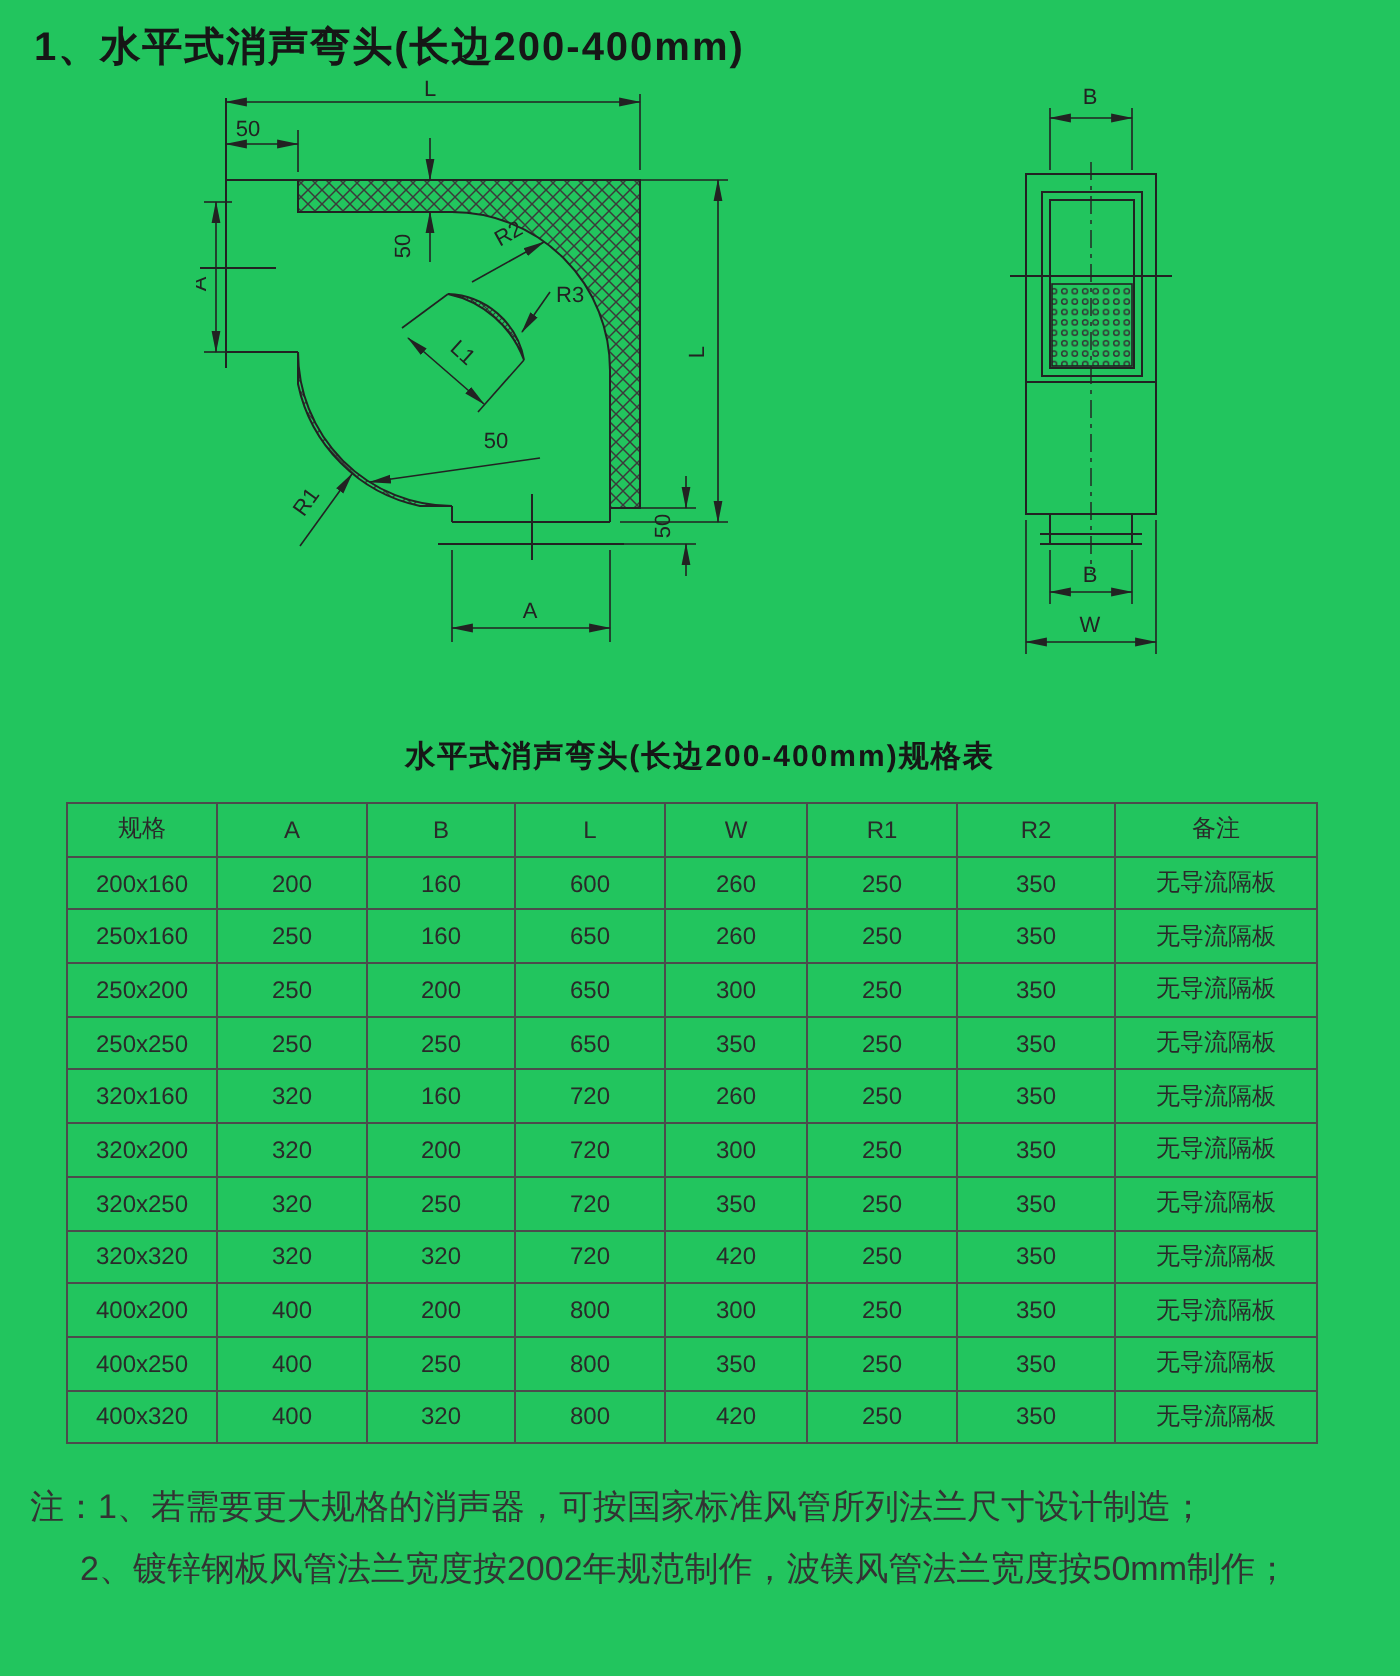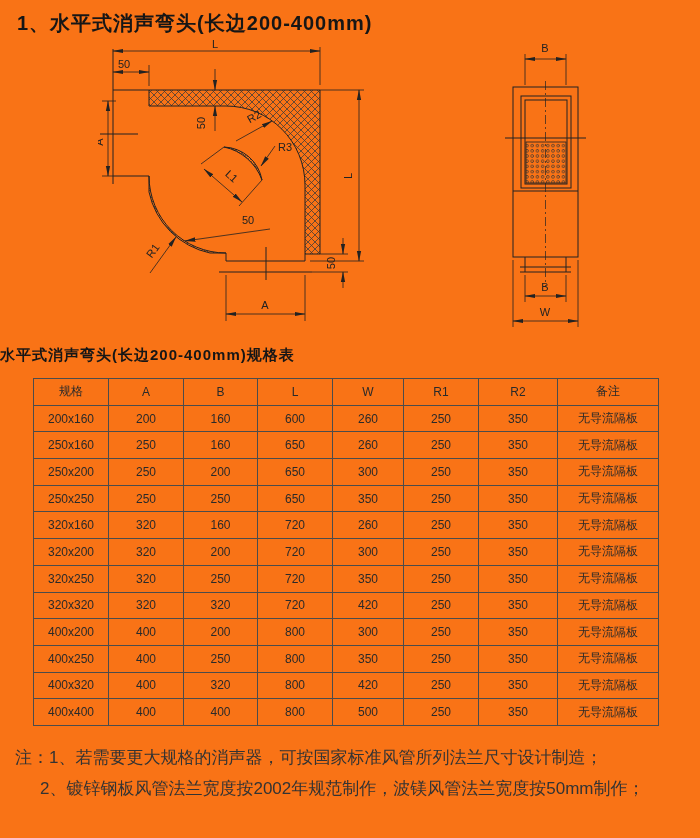--- a/index.html
+++ b/index.html
@@ -1,23 +1,23 @@
 <!DOCTYPE html>
 <html><head>
 <meta charset="utf-8">
 <style>
   html,body{margin:0;padding:0;background:#e8e8e8;}
-  .page{width:700px;height:838px;background:#f97316;position:relative;overflow:hidden;
+  .page{width:700px;height:838px;background:#22c55e;position:relative;overflow:hidden;
         font-family:"Liberation Sans",sans-serif;color:#222;}
   .doc-title{padding:10px 0 0 17px;font-size:20px;font-weight:bold;color:#161616;letter-spacing:1px;}
   .drawing{position:relative;height:300px;margin-top:2px;}
   .plan-svg{position:absolute;left:98px;top:0;}
   .side-svg{position:absolute;left:488px;top:0;}
   svg text{font-family:"Liberation Sans",sans-serif;font-size:11px;fill:#222;}
-  .table-title{font-size:15px;font-weight:bold;color:#161616;margin-top:7px;letter-spacing:1px;}
+  .table-title{text-align:center;font-size:15px;font-weight:bold;color:#161616;margin-top:30px;letter-spacing:1px;}
   table.spec{border-collapse:collapse;table-layout:fixed;width:625px;margin:13px 0 17px 33px;}
   table.spec th,table.spec td{border:1px solid #4c4c4c;text-align:center;vertical-align:middle;
         font-size:12px;font-weight:normal;color:#2a2a2a;height:25.7px;padding:0;overflow:hidden;white-space:nowrap;}
   .notes{margin:14px 0 0 15px;font-size:17px;color:#333;line-height:1.8;}
   .note-line{white-space:nowrap;}
   .note-rest{padding-left:25px;}
 </style>
 </head>
 <body>
 
@@ -287,30 +287,20 @@
         <tr>
           <td>400x320</td>
           <td>400</td>
           <td>320</td>
           <td>800</td>
           <td>420</td>
           <td>250</td>
           <td>350</td>
           <td>无导流隔板</td>
         </tr>
-        <tr>
-          <td>400x400</td>
-          <td>400</td>
-          <td>400</td>
-          <td>800</td>
-          <td>500</td>
-          <td>250</td>
-          <td>350</td>
-          <td>无导流隔板</td>
-        </tr>
       </tbody>
   </table>
 
   <div class="notes">
     <div class="note-line"><span>注：</span><span>1、若需要更大规格的消声器，可按国家标准风管所列法兰尺寸设计制造；</span></div>
     <div class="note-line note-rest"><span>2、镀锌钢板风管法兰宽度按2002年规范制作，波镁风管法兰宽度按50mm制作；</span></div>
   </div>
 
 </div>
 

